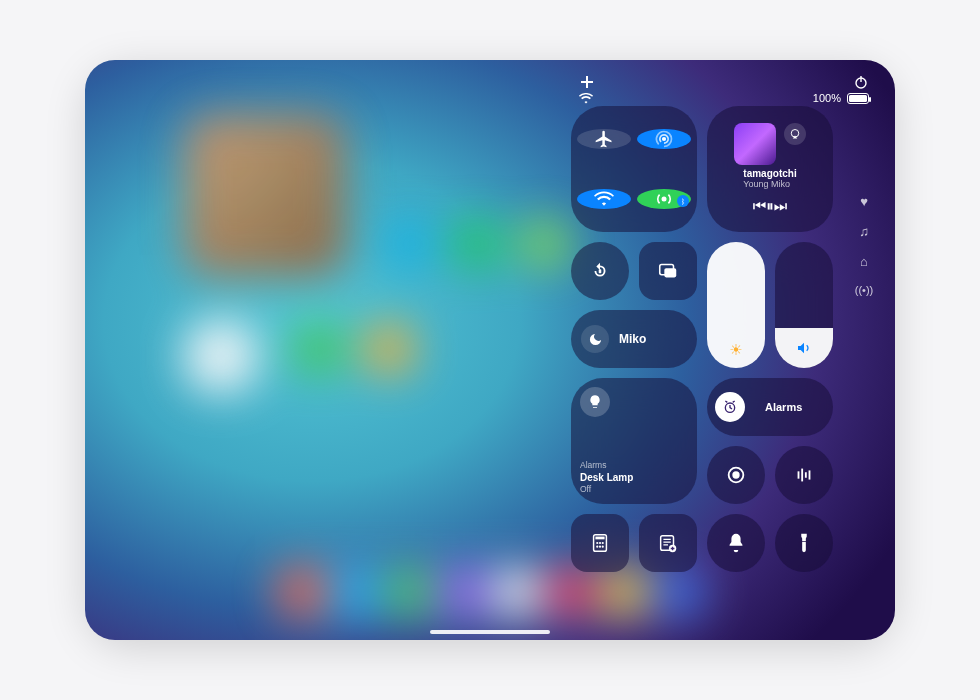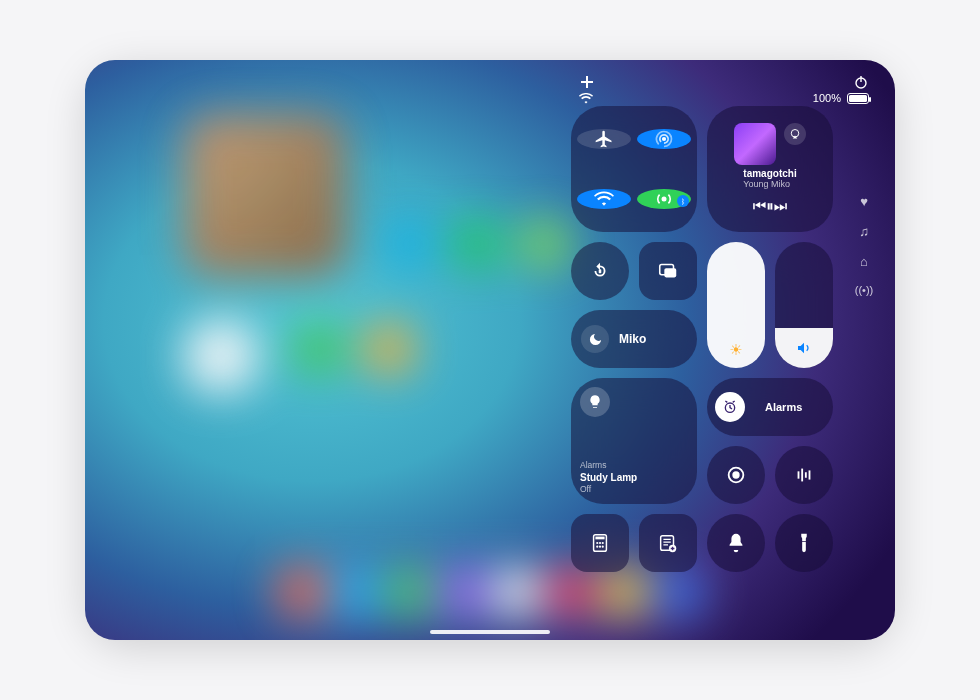--- a/index.html
+++ b/index.html
@@ -301,21 +301,21 @@
           </div>
 
           <div class="mod span2 span-r2 lamp">
             <span class="bulb">
               <svg width="16" height="16" viewBox="0 0 24 24" fill="#fff">
                   <path d="M9 21h6v-1H9zm3-19a7 7 0 00-4 12.7V17h8v-2.3A7 7 0 0012 2z"></path>
                 </svg>
             </span>
             <div class="labels">
               <div class="room">Alarms</div>
-              <div class="dev">Study Lamp</div>
+              <div class="dev">Desk Lamp</div>
               <div class="state">Off</div>
             </div>
           </div>
 
           <div class="mod span2 hmod">
             <span class="hic" style="background:#fff;color:#3a2470;border-radius:50%;">
               <svg width="16" height="16" viewBox="0 0 24 24" fill="#3a2470">
                   <circle cx="12" cy="13" r="7" fill="none" stroke="#3a2470" stroke-width="2"></circle>
                   <path d="M12 9v4l3 2" stroke="#3a2470" stroke-width="2" fill="none"></path>
                   <path d="M5 3l3 2M19 3l-3 2" stroke="#3a2470" stroke-width="2"></path>

